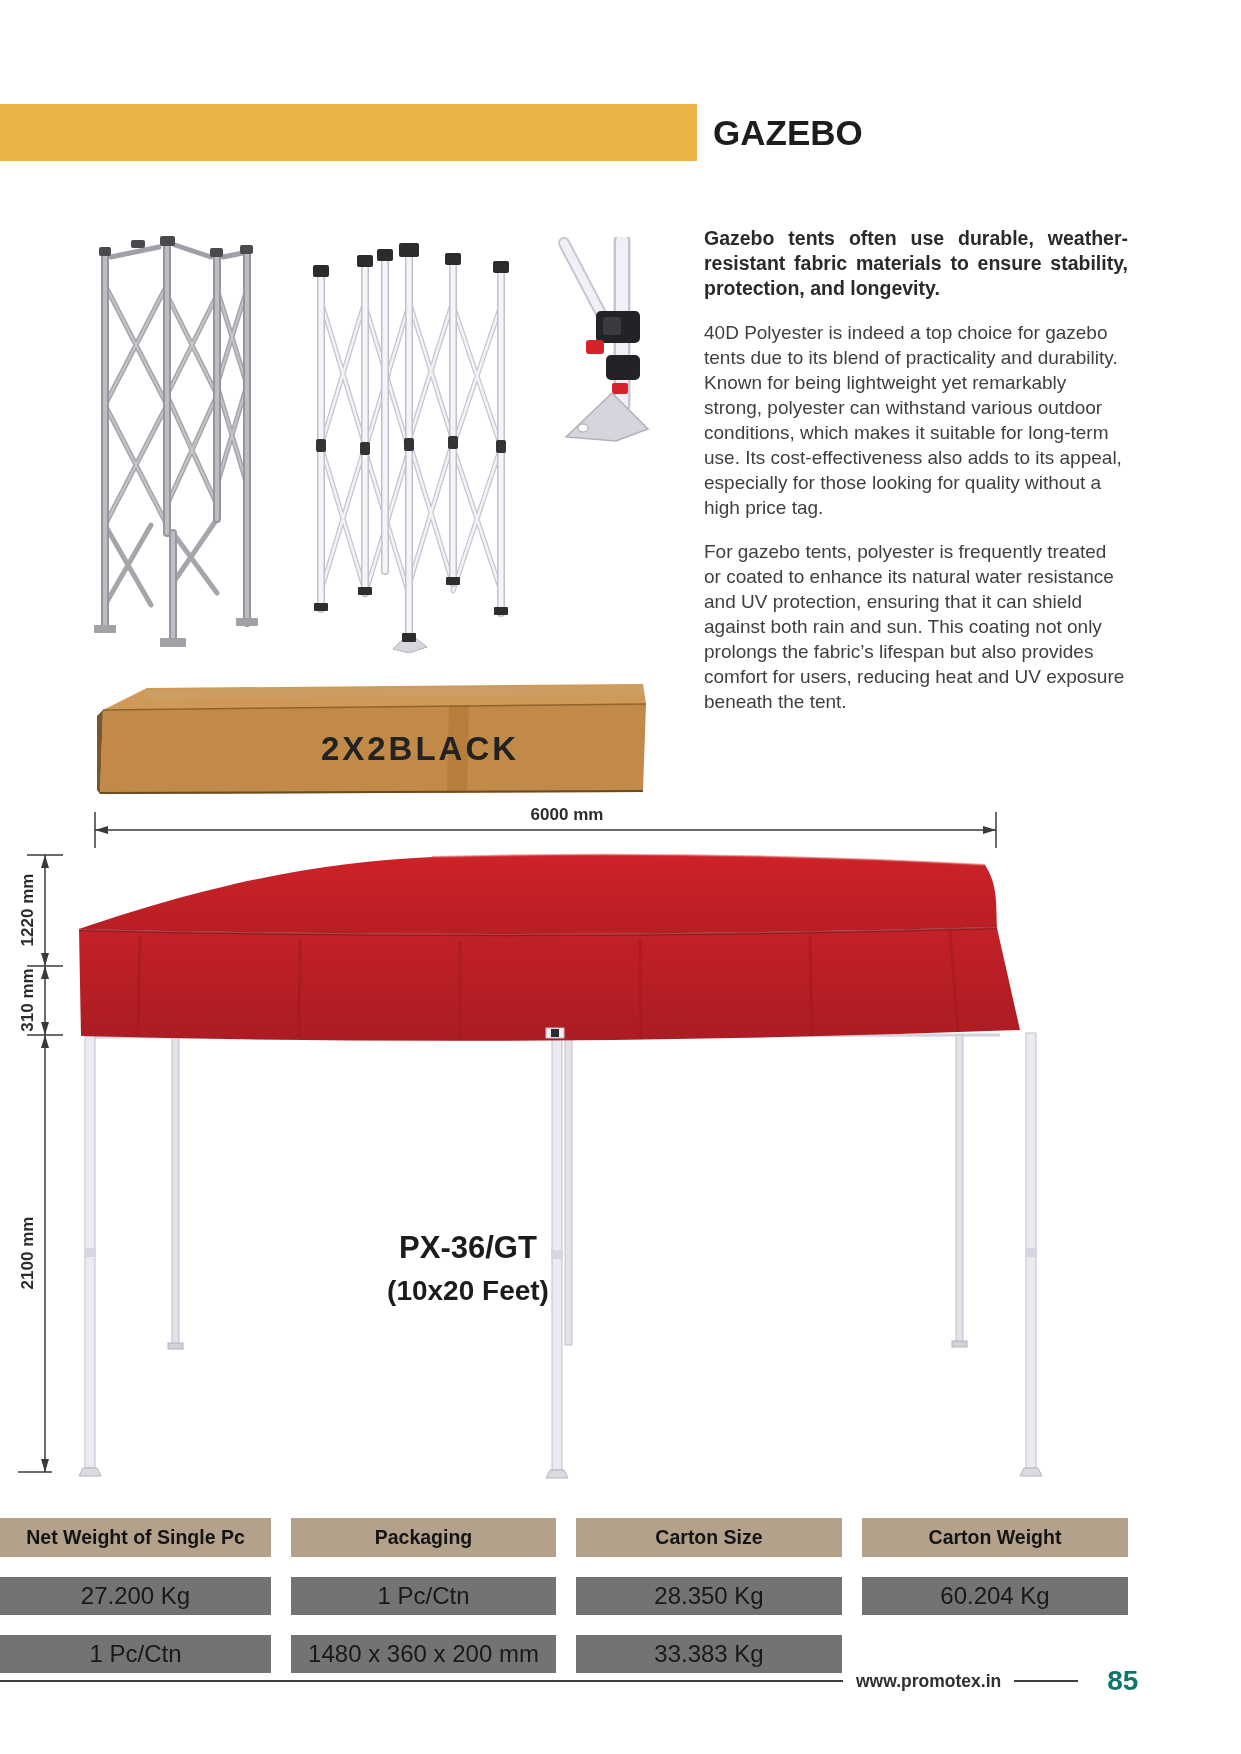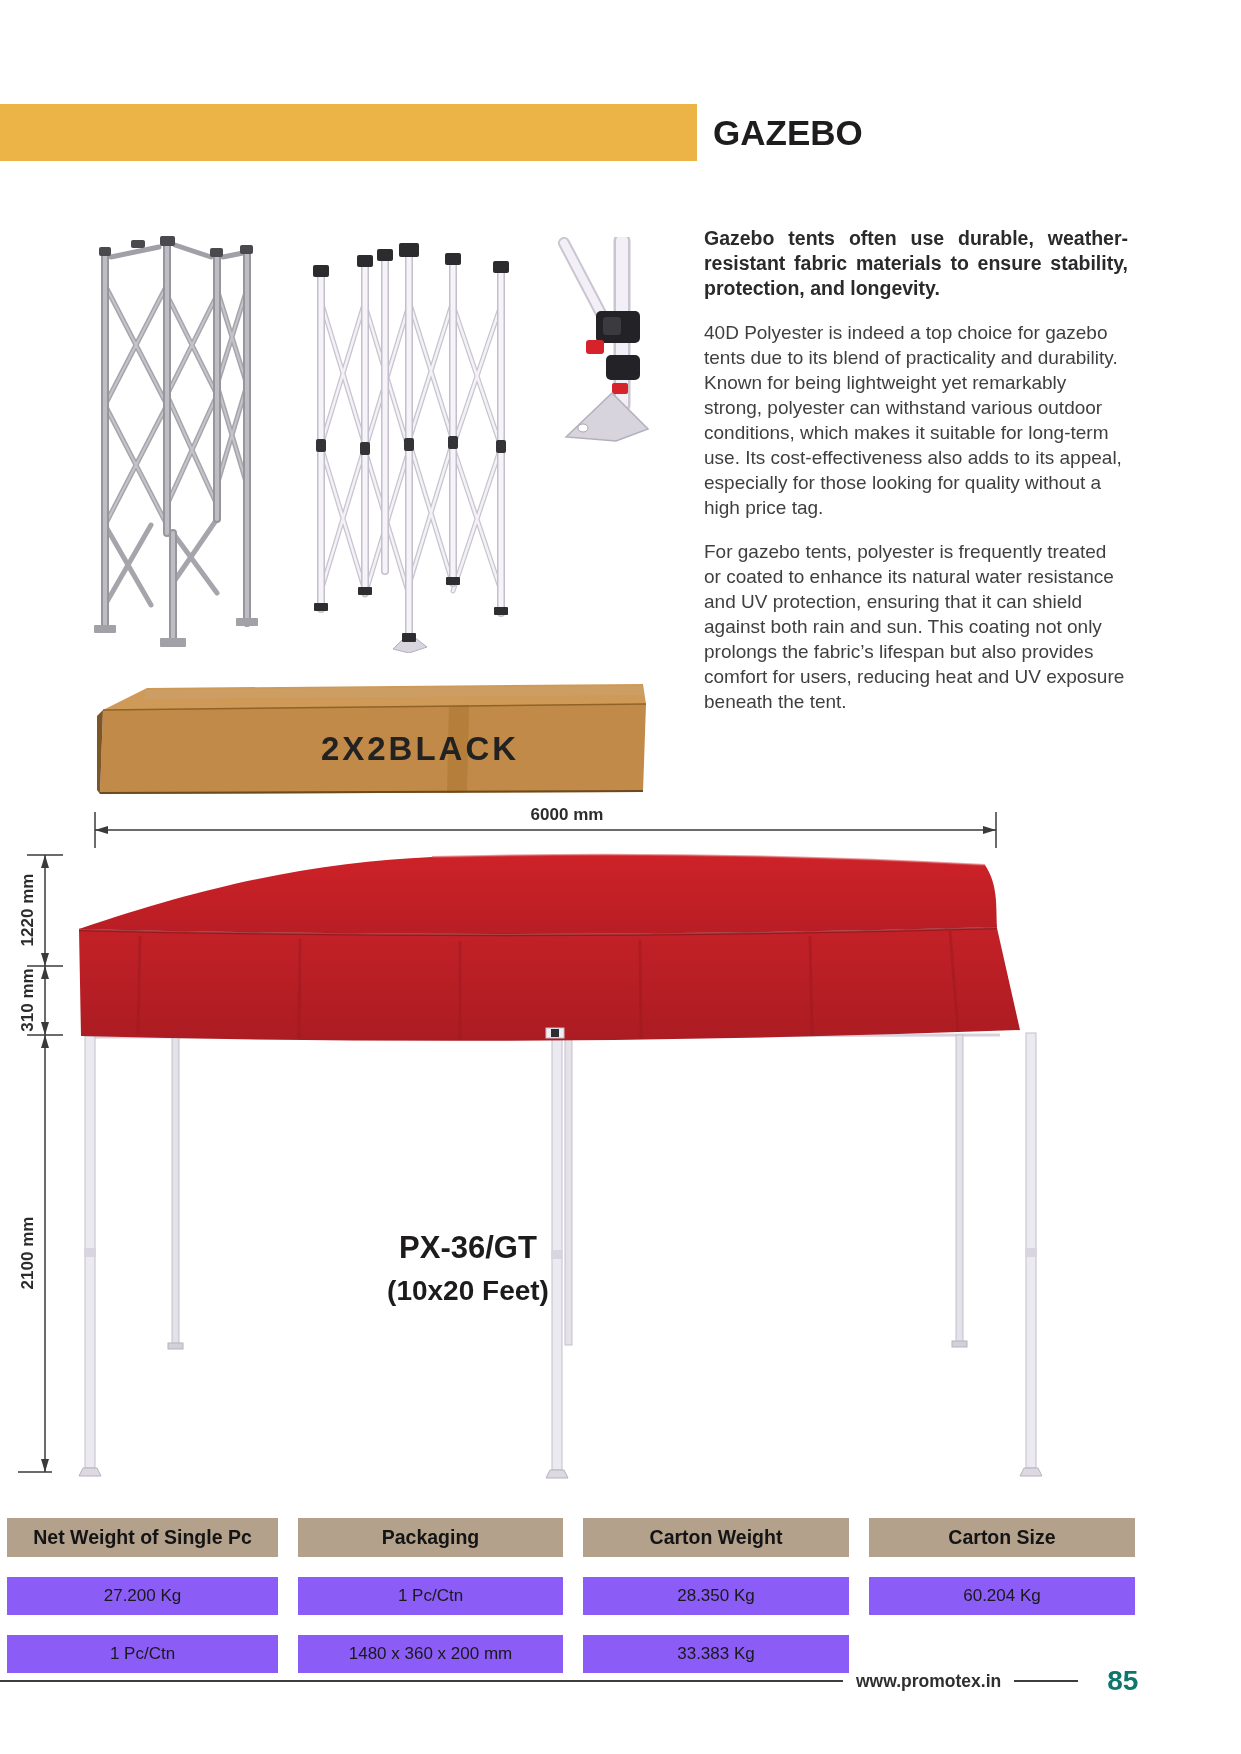--- a/index.html
+++ b/index.html
@@ -21,26 +21,26 @@
   .copy .intro{font-weight:bold;color:#2a2a2c;text-align:justify;font-size:19.5px;}
 
   
   .diagram-svg{position:absolute;left:0;top:780px;width:1241px;height:710px;}
   .dim-line{stroke:#3a3a3c;stroke-width:1.5;fill:none;}
   .dim-arrow{fill:#3a3a3c;}
   .dim-label{font-family:"Liberation Sans",sans-serif;font-size:17px;font-weight:600;fill:#2c2c2e;}
   .model-label{font-family:"Liberation Sans",sans-serif;font-weight:bold;fill:#1d1b1c;}
 
   
-  .spec-table{position:absolute;left:7px;top:1518px;width:1083px;display:grid;
+  .spec-table{position:absolute;left:0;top:1518px;width:1083px;display:grid;
               grid-template-columns:271px 265px 266px 266px;column-gap:5px;row-gap:4px;gap:20px;}
   .spec-table .th{background:#b3a18b;height:39px;display:flex;align-items:center;justify-content:center;
                   font-weight:bold;font-size:19.5px;color:#141414;}
-  .spec-table .td{background:#8b5cf6;height:38px;display:flex;align-items:center;justify-content:center;
-                  font-size:17px;color:#19191b;text-align:center;}
+  .spec-table .td{background:#737373;height:38px;display:flex;align-items:center;justify-content:center;
+                  font-size:24px;color:#19191b;text-align:center;}
 
   
   .footer{position:absolute;left:0;top:1671px;width:1241px;height:20px;display:flex;align-items:center;font-weight:bold;}
   .rule{height:0;border-top:2px solid #3d3d3d;}
   .rule1{width:843px;}
   .rule2{width:64px;}
   .rule3{flex:1;}
   .site{margin:0 13px;font-size:17.5px;color:#2f2f31;white-space:nowrap;}
   .pagenum{margin-left:29px;margin-right:37px;font-size:28px;color:#0f766e;}
 </style>
@@ -218,22 +218,22 @@
       <rect x="551" y="249" width="8" height="8" fill="#2f2f33"></rect>
     </g>
 
     <text class="model-label" x="468" y="478" text-anchor="middle" font-size="31">PX-36/GT</text>
     <text class="model-label" x="468" y="520" text-anchor="middle" font-size="28">(10x20 Feet)</text>
   </svg>
 
   <div class="spec-table">
     <div class="th">Net Weight of Single Pc</div>
     <div class="th">Packaging</div>
+    <div class="th">Carton Size</div>
     <div class="th">Carton Weight</div>
-    <div class="th">Carton Size</div>
 
     <div class="td">27.200 Kg</div>
     <div class="td">1 Pc/Ctn</div>
     <div class="td">28.350 Kg</div>
 
     <div class="td">60.204 Kg</div>
     <div class="td">1 Pc/Ctn</div>
     <div class="td">1480 x 360 x 200 mm</div>
     <div class="td">33.383 Kg</div>
   </div>

